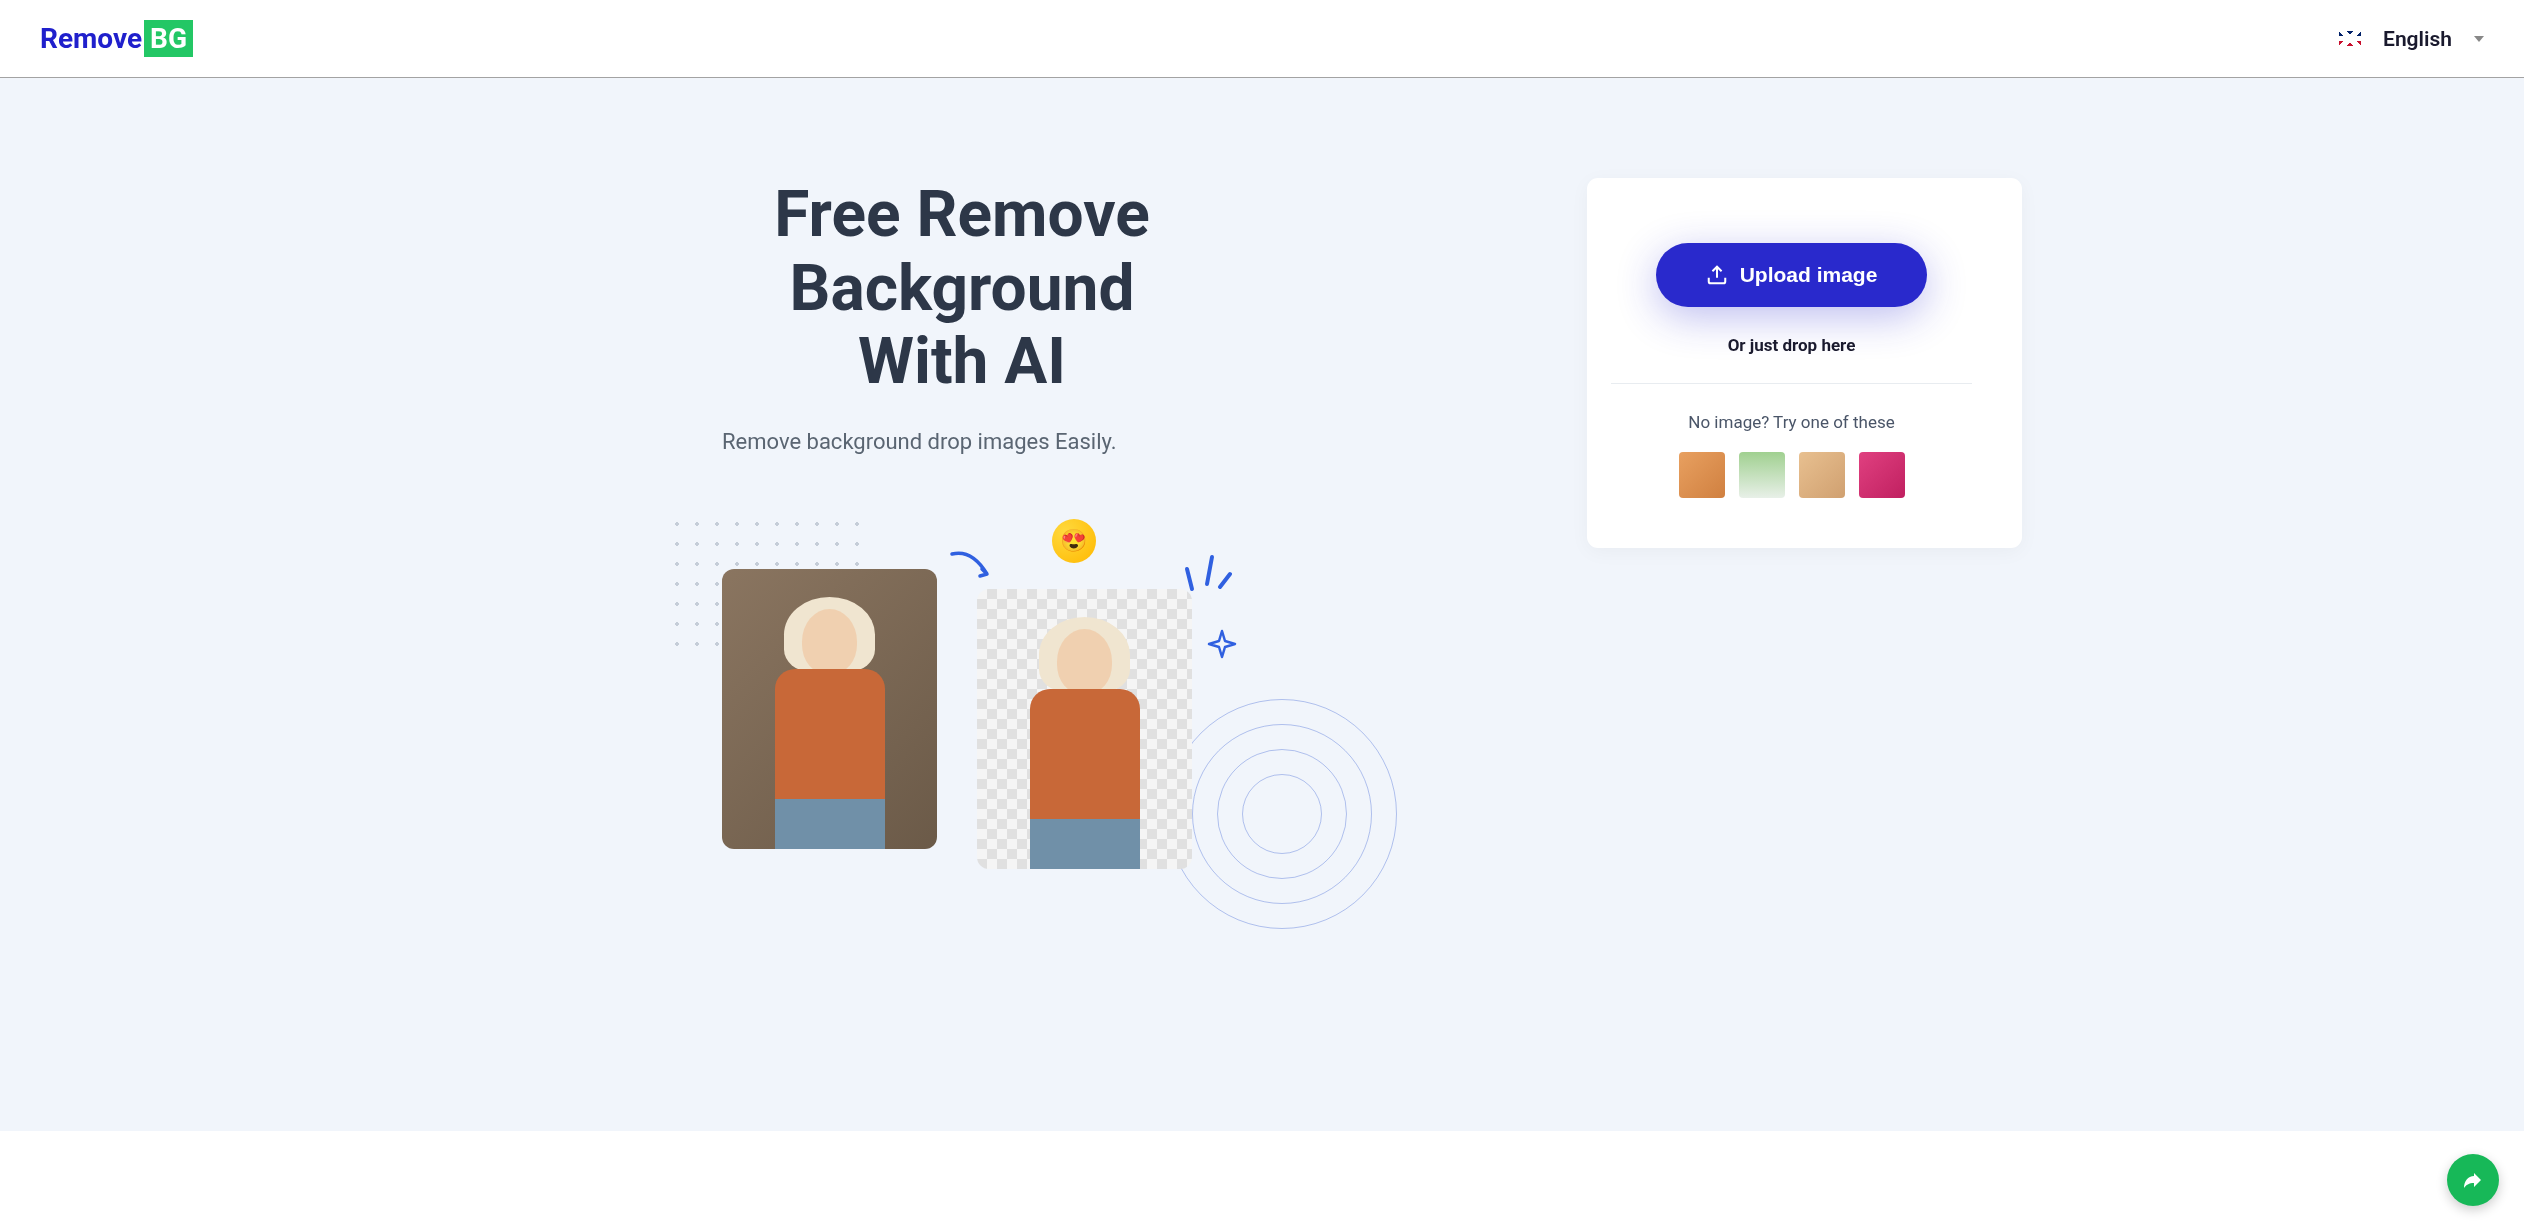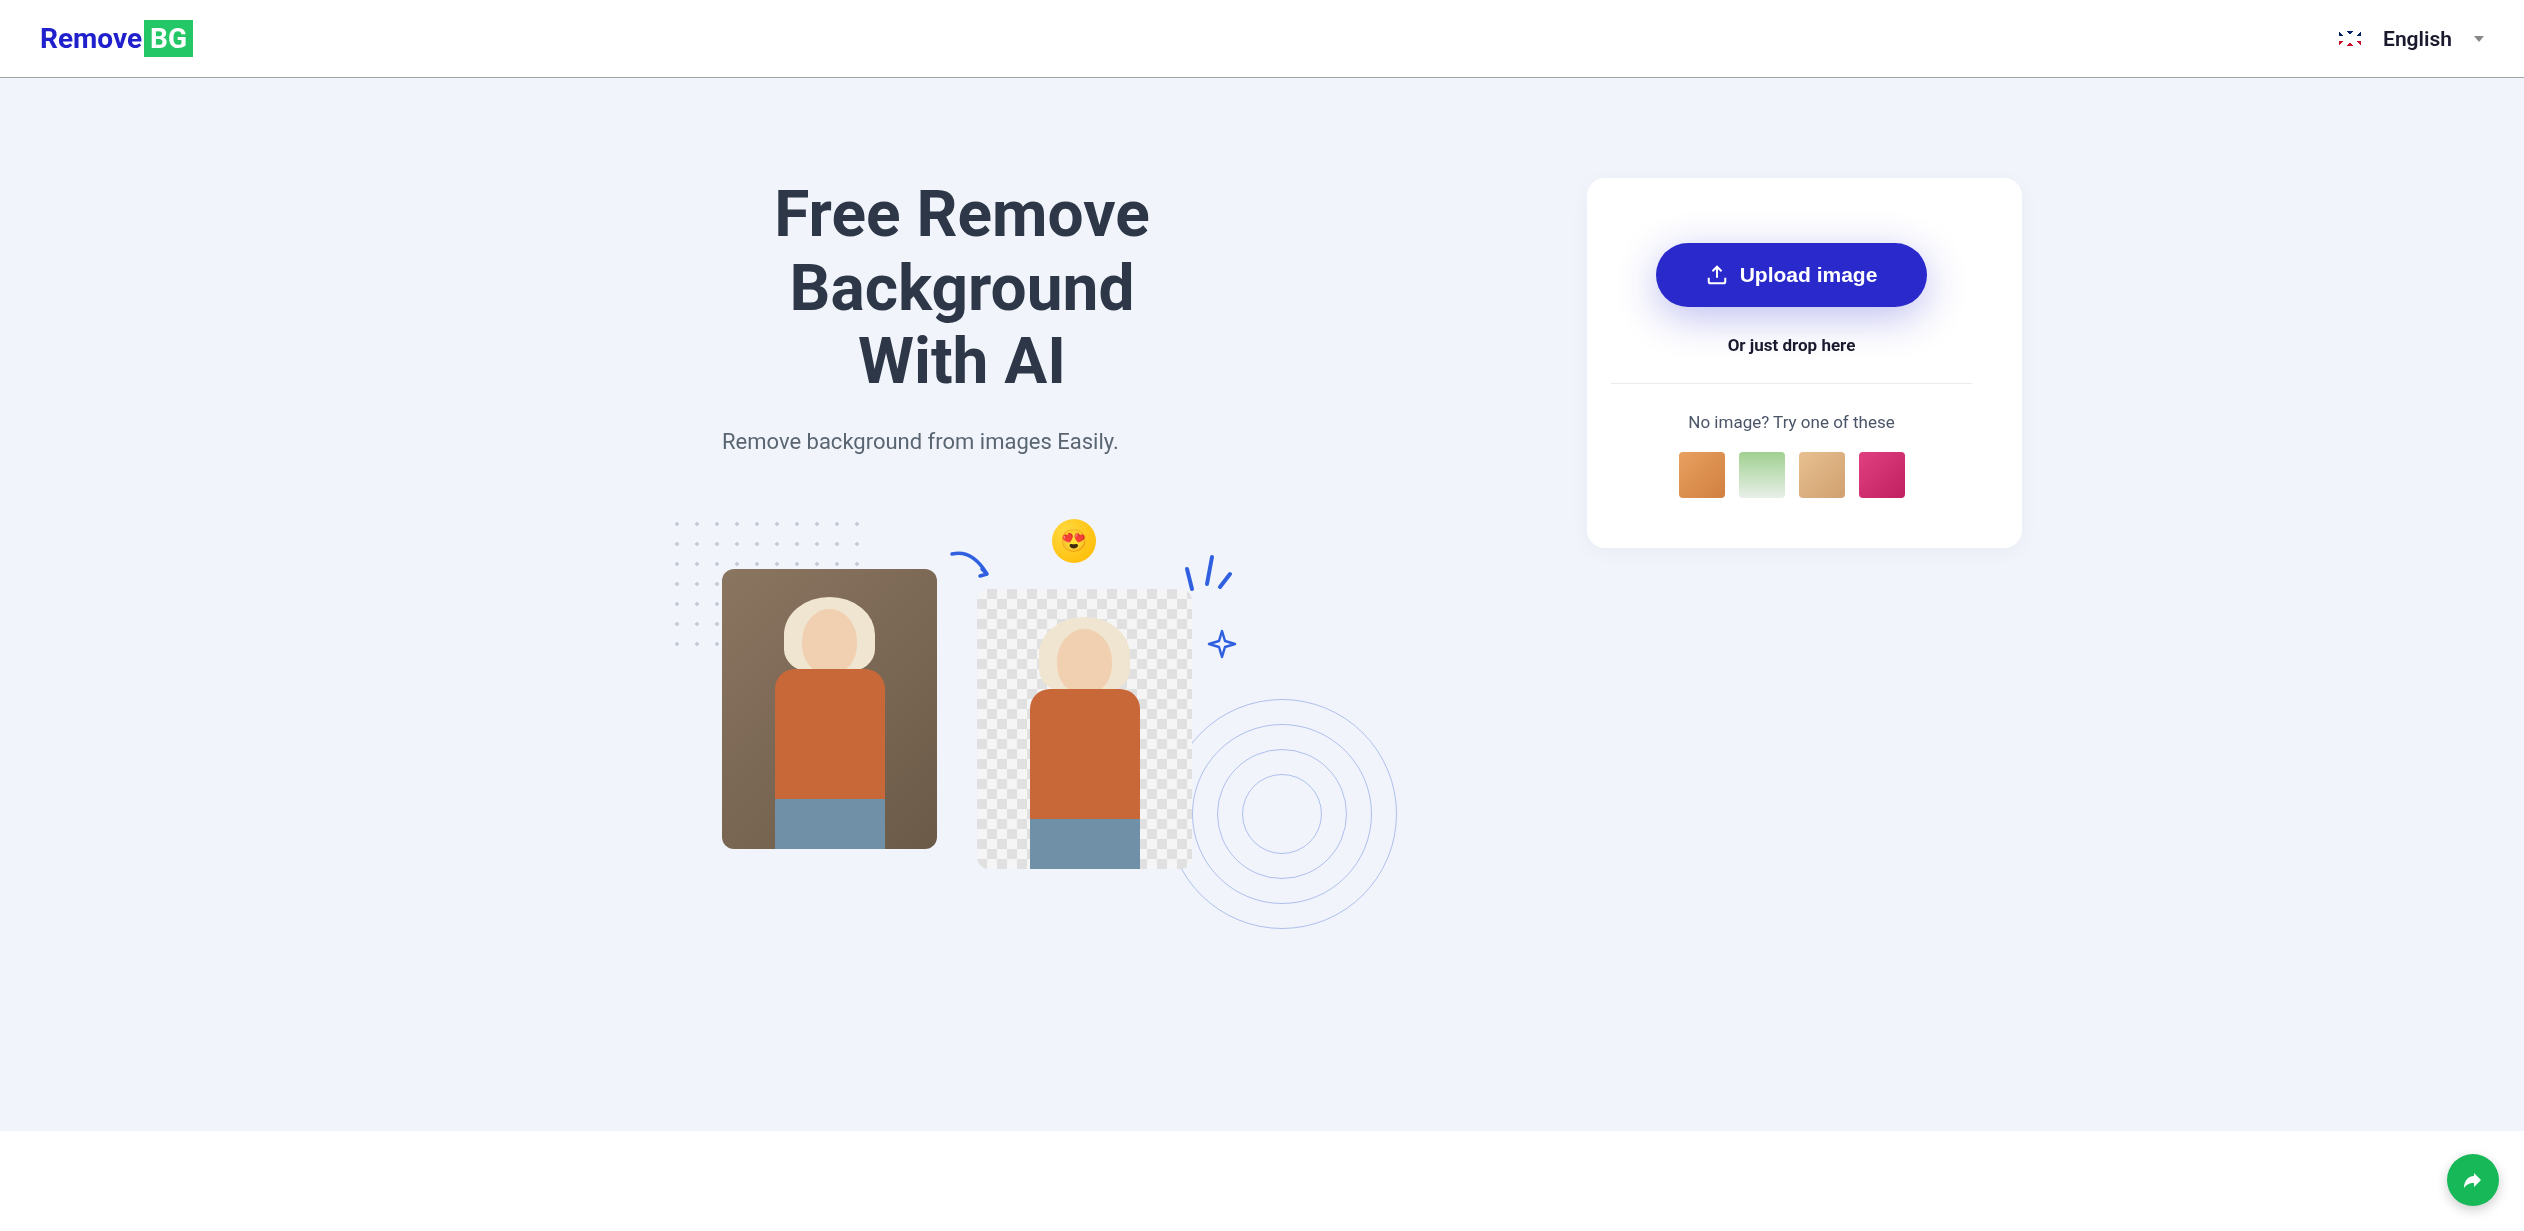--- a/index.html
+++ b/index.html
@@ -212,21 +212,21 @@
       height: 200px;
     }
     .circles-decoration div {
       position: absolute;
       border: 1px solid #4a6fd8;
       border-radius: 50%;
       opacity: 0.4;
     }
     .upload-card {
       background: #ffffff;
-      border-radius: 18px;
+      border-radius: 11px;
       padding: 65px 50px 50px 24px;
       width: 435px;
       box-shadow: 0 4px 20px rgba(0,0,0,0.04);
       text-align: center;
       flex-shrink: 0;
       height: fit-content;
     }
     .upload-button {
       background: #2929cc;
       color: #ffffff;
@@ -311,21 +311,21 @@
   <div class="lang-selector">
     <div class="flag"></div>
     <span>English</span>
     <div class="chevron-down"></div>
   </div>
 </header>
 
 <div class="main-content">
   <div class="hero-section">
     <h1 class="hero-title">Free Remove Background With AI</h1>
-    <p class="hero-subtitle">Remove background from images Easily.</p>
+    <p class="hero-subtitle">Remove background drop images Easily.</p>
 
     <div class="image-demo">
       <div class="dots-pattern"></div>
 
       <div class="demo-image demo-image-1">
         <div class="person-silhouette">
           <div class="person-head">
               <div class="person-hair"></div>
             </div>
           <div class="person-body"></div>

